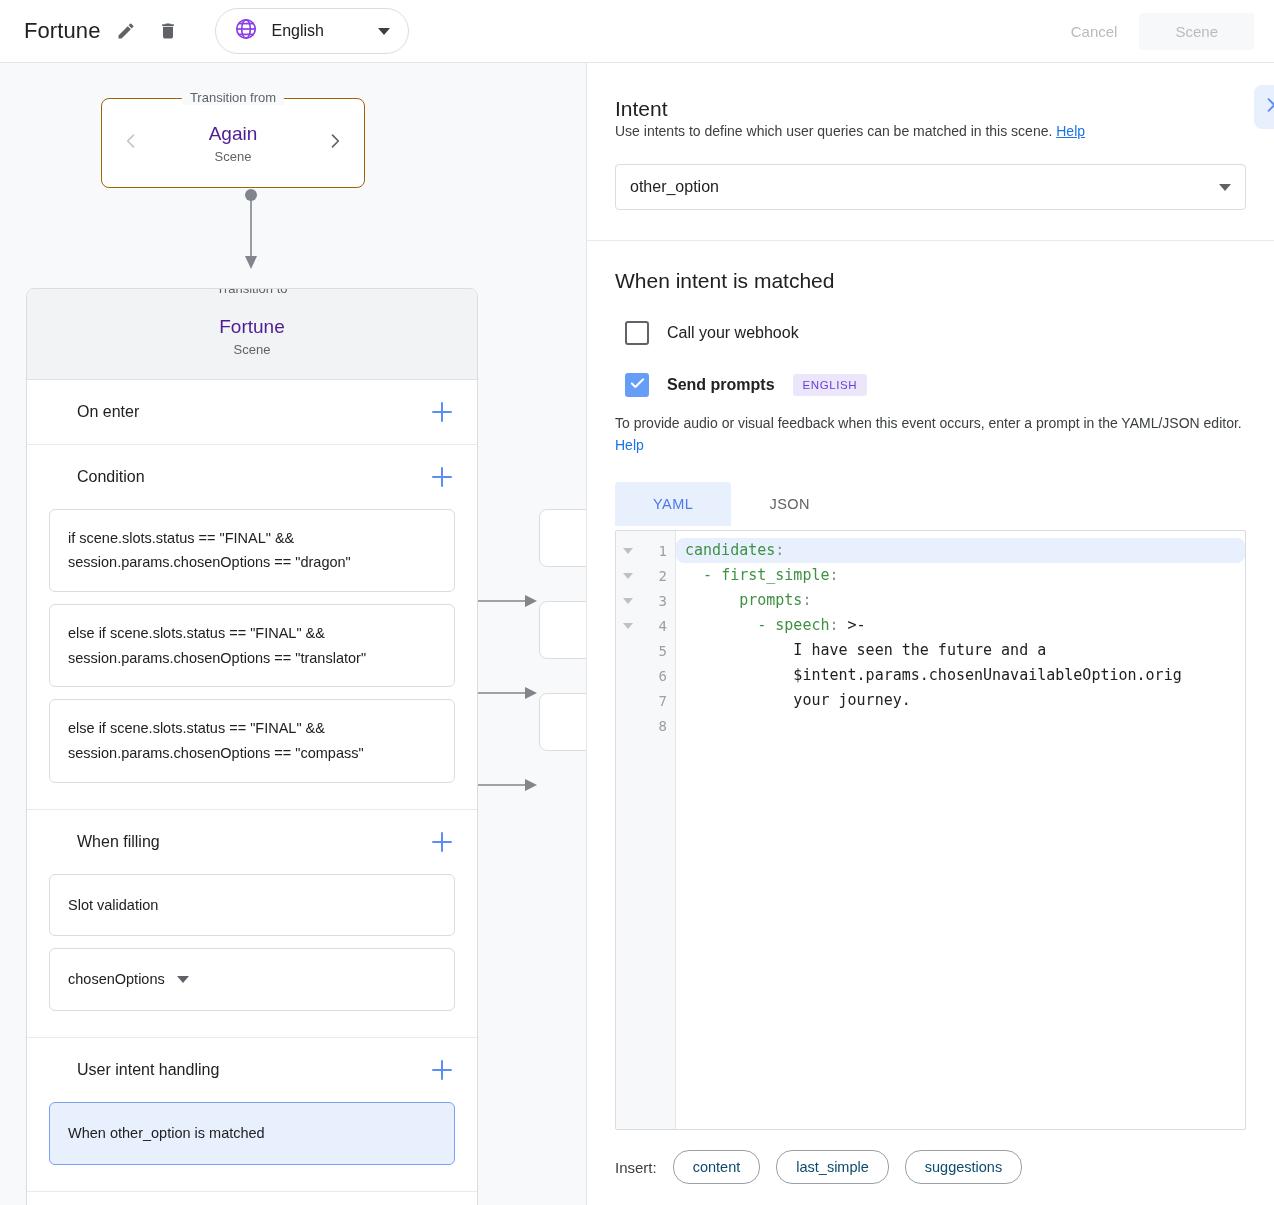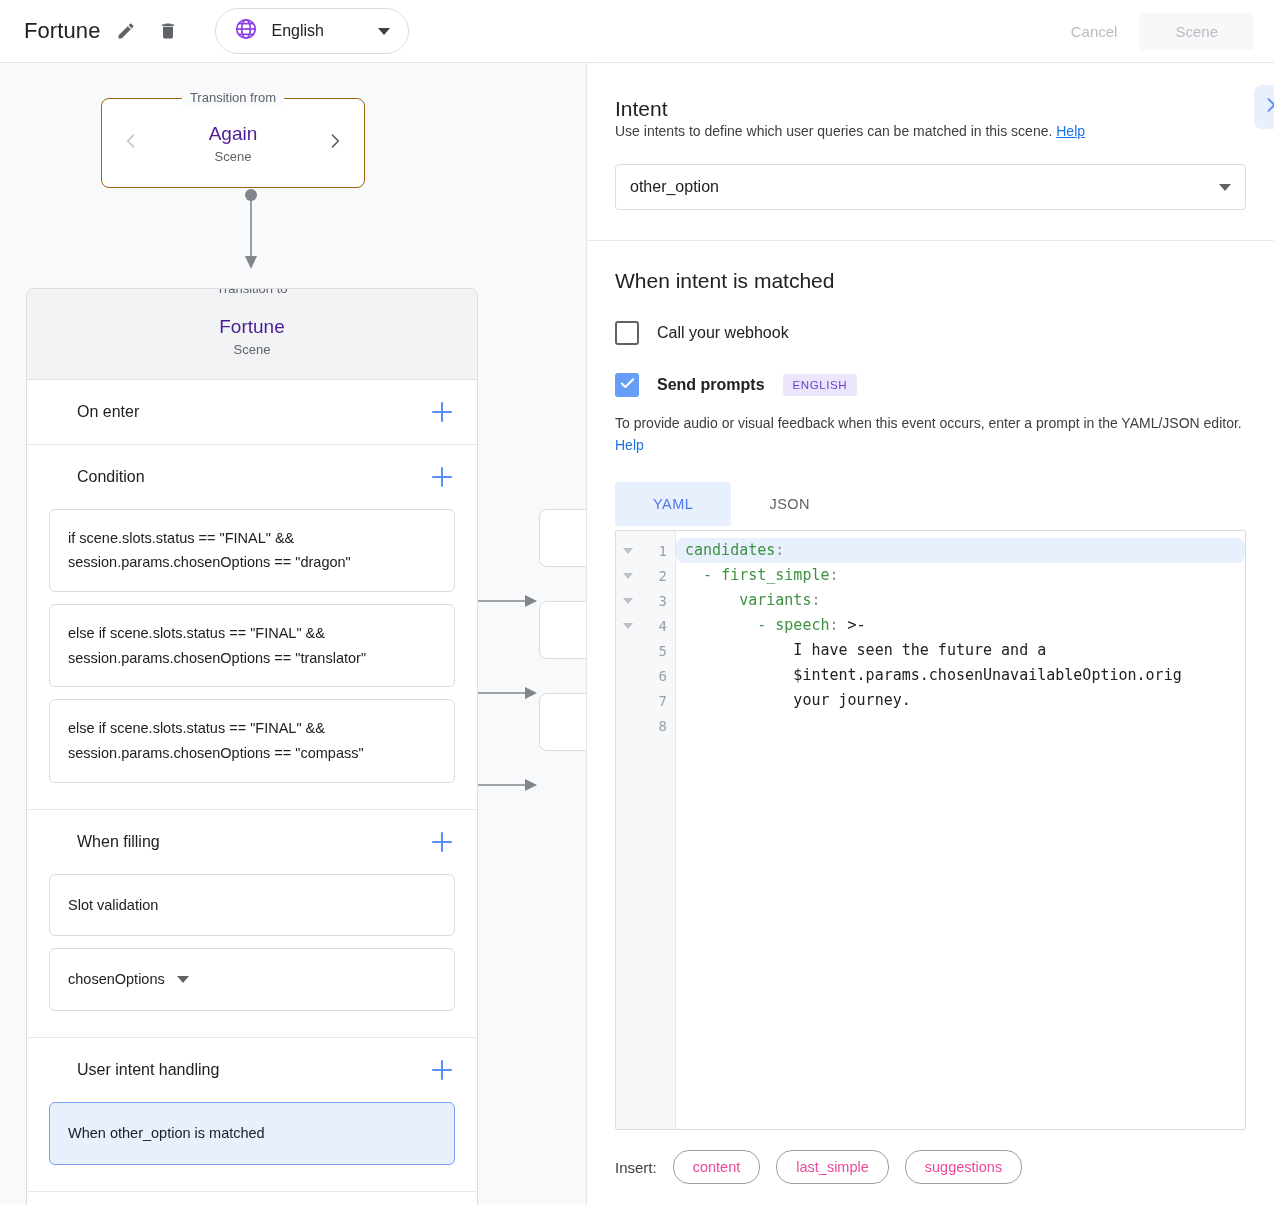--- a/index.html
+++ b/index.html
@@ -152,21 +152,21 @@
   .expand-btn {
     position: absolute; right: -14px; top: 22px;
     width: 34px; height: 44px; border-radius: 8px 0 0 8px;
     background: #e8f0fe; display: flex; align-items: center; justify-content: center;
     cursor: pointer;
   }
 
   .rp-mid { padding-top: 28px; }
   .rp-h2 { font-size: 21px; color: #202124; font-weight: 400; }
 
-  .check-row { display: flex; align-items: center; gap: 18px; margin-top: 28px; }
+  .check-row { display: flex; align-items: center; gap: 18px; margin-top: 28px; margin-left: 10px; }
   .checkbox {
     width: 24px; height: 24px; border: 2px solid #5f6368; border-radius: 3px;
     background: #fff; cursor: pointer; flex: none;
   }
   .checkbox.checked {
     background: #669df6; border-color: #669df6;
     display: flex; align-items: center; justify-content: center;
   }
   .check-label { font-size: 16px; color: #202124; }
   .check-row.bold .check-label { font-weight: bold; }
@@ -215,21 +215,21 @@
   .cline.hl { background: #e8f0fe; }
   .yk { color: #3f9142; }
   .ypunc { color: #8a8f94; }
 
   .insert-row {
     display: flex; align-items: center; gap: 16px; margin-top: 20px;
   }
   .insert-label { font-size: 15px; color: #3c4043; }
   .pill {
     border: 1px solid #9aa0a6; border-radius: 16px;
-    padding: 8px 19px; font-size: 14.5px; color: #ec4899;
+    padding: 8px 19px; font-size: 14.5px; color: #0c4a6e;
     background: #fff; cursor: pointer;
   }
 </style>
 </head>
 <body>
 
 <div class="topbar">
   <div class="app-title">Fortune</div>
 
   <div class="icon-btn">
@@ -455,21 +455,21 @@
         <div class="gline">
             <span>7</span>
           </div>
         <div class="gline">
             <span>8</span>
           </div>
       </div>
       <div class="code">
         <div class="cline hl"><span class="ypunc"></span><span class="yk">candidates</span><span class="ypunc">:</span><span></span></div>
         <div class="cline"><span class="ypunc">  <span class="yk">-</span> </span><span class="yk">first_simple</span><span class="ypunc">:</span><span></span></div>
-        <div class="cline"><span class="ypunc">      </span><span class="yk">variants</span><span class="ypunc">:</span><span></span></div>
+        <div class="cline"><span class="ypunc">      </span><span class="yk">prompts</span><span class="ypunc">:</span><span></span></div>
         <div class="cline"><span class="ypunc">        <span class="yk">-</span> </span><span class="yk">speech</span><span class="ypunc">:</span><span> &gt;-</span></div>
         <div class="cline">            I have seen the future and a</div>
         <div class="cline">            $intent.params.chosenUnavailableOption.orig</div>
         <div class="cline">            your journey.</div>
         <div class="cline"></div>
       </div>
     </div>
 
     <div class="insert-row">
       <span class="insert-label">Insert:</span>

